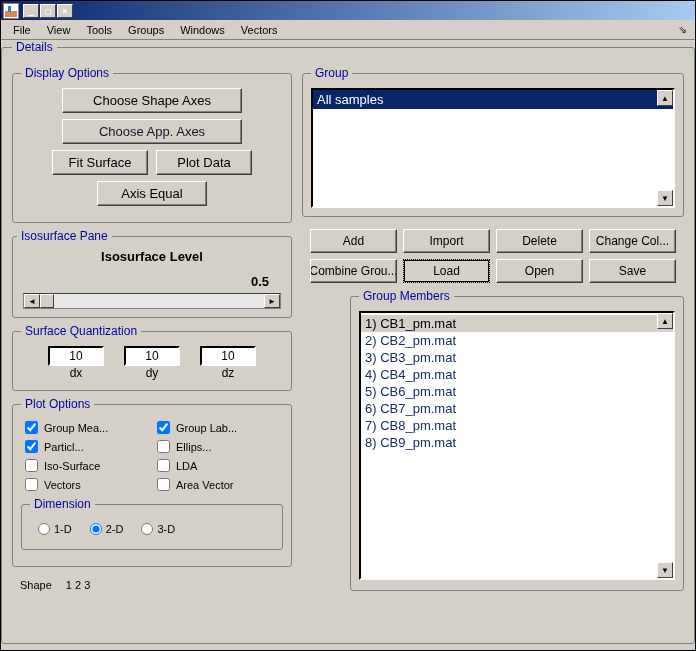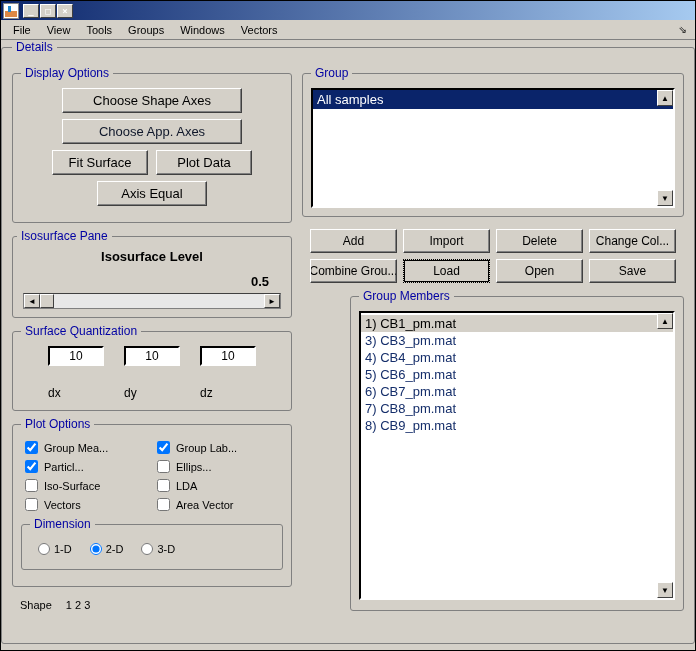--- a/index.html
+++ b/index.html
@@ -32,21 +32,21 @@
 .listbox .item.sel2 { background:#d4d0c8; color:#000; }
 .scroll-btn { position:absolute; right:0; width:16px; height:16px; background:#d4d0c8; border:1px solid #fff; border-right-color:#404040; border-bottom-color:#404040; display:flex;align-items:center;justify-content:center;font-size:8px;}
 .iso-row { display:flex; align-items:center; gap:10px; padding:0 6px 4px 6px;flex-direction:column;}
 .iso-label { font-weight:bold; font-size:13px; }
 .iso-val { font-weight:bold; font-size:13px; margin-left:auto; margin-right:12px;}
 .hscroll { height:16px; background:#d4d0c8; border:1px solid #808080; border-top-color:#404040; display:flex; align-items:stretch; margin:0 6px;}
 .hscroll .arr { width:16px; background:#d4d0c8; border:1px solid #fff; border-right-color:#404040; border-bottom-color:#404040; display:flex;align-items:center;justify-content:center;font-size:8px;}
 .hscroll .track { flex:1; background:#e8e8e8; position:relative;}
 .hscroll .thumb { position:absolute; left:0; top:0; bottom:0; width:14px; background:#d4d0c8; border:1px solid #fff; border-right-color:#404040; border-bottom-color:#404040;}
 .sq-row { display:flex; gap:20px; justify-content:center;}
-.sq-col { display:flex; flex-direction:column; gap:20px;}
+.sq-col { display:flex; flex-direction:column; align-items:center; gap:0;}
 .txtfield { background:#fff; border:2px inset #808080; border-top-color:#404040; border-left-color:#404040; border-right-color:#fff; border-bottom-color:#fff; width:56px; height:20px; text-align:center; font-size:12px;}
 .sq-lbl { font-size:12px; }
 .plotgrid { display:grid; grid-template-columns: 1fr 1fr; gap:6px 10px; padding:2px 4px;}
 .chk { display:flex; align-items:center; gap:6px; font-size:12px;}
 .chk input { width:13px; height:13px; }
 .dim-row { display:flex; gap:18px; padding:4px 8px;}
 .rad { display:flex; align-items:center; gap:4px; font-size:12px;}
 .rad input { width:12px; height:12px;}
 .btngrid { display:grid; grid-template-columns: repeat(4, 1fr); gap:6px; margin:6px 8px;}
 .btngrid .btn { min-width:0; padding:4px 2px; white-space:nowrap; overflow:hidden; font-size:12px;}
@@ -212,20 +212,21 @@
           <div class="btn">Combine Grou...</div>
           <div class="btn focused">Load</div>
           <div class="btn">Open</div>
           <div class="btn">Save</div>
         </div>
 
         <fieldset class="members" style="flex:1;">
           <legend>Group Members</legend>
           <div class="listbox" style="position:relative;">
             <div class="item sel2">1) CB1_pm.mat</div>
+            <div class="item">2) CB2_pm.mat</div>
             <div class="item">3) CB3_pm.mat</div>
             <div class="item">4) CB4_pm.mat</div>
             <div class="item">5) CB6_pm.mat</div>
             <div class="item">6) CB7_pm.mat</div>
             <div class="item">7) CB8_pm.mat</div>
             <div class="item">8) CB9_pm.mat</div>
             <div class="scroll-btn" style="top:0">▲</div>
             <div class="scroll-btn" style="bottom:0">▼</div>
           </div>
         </fieldset>

